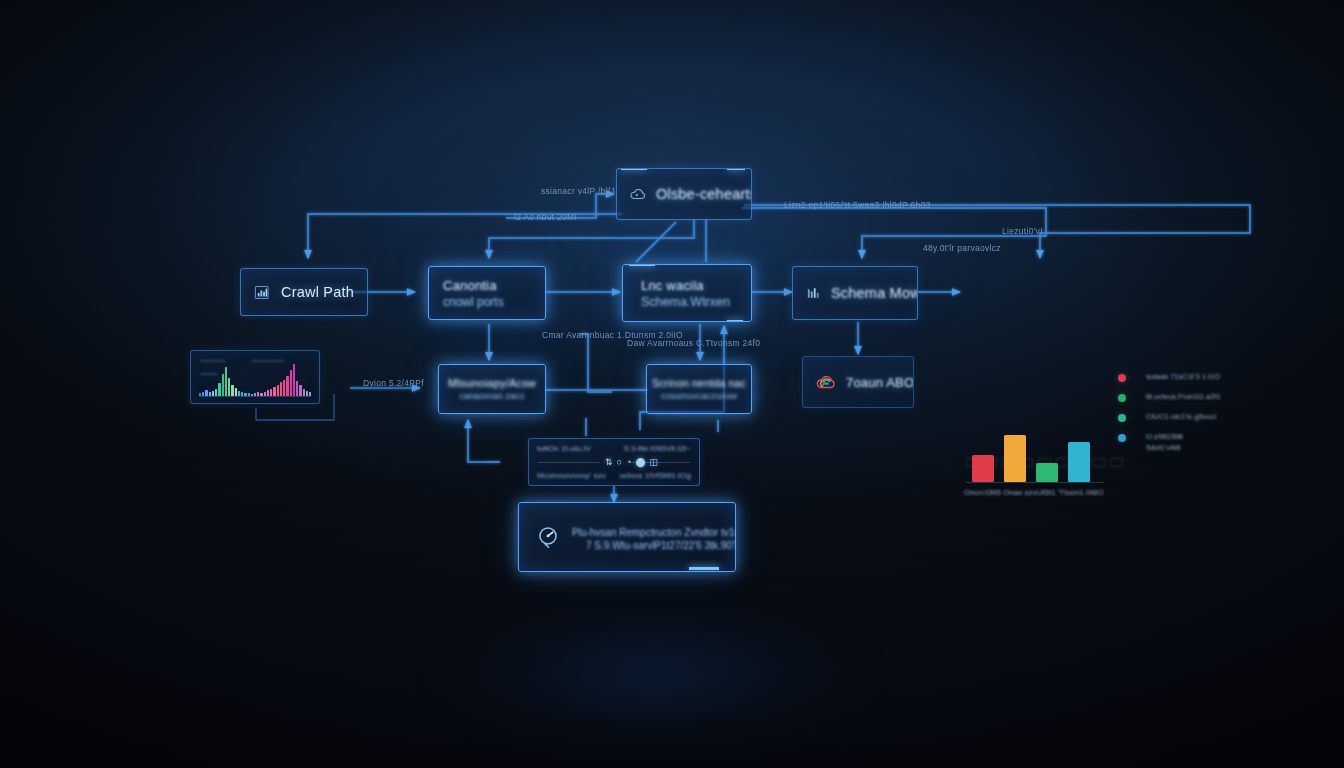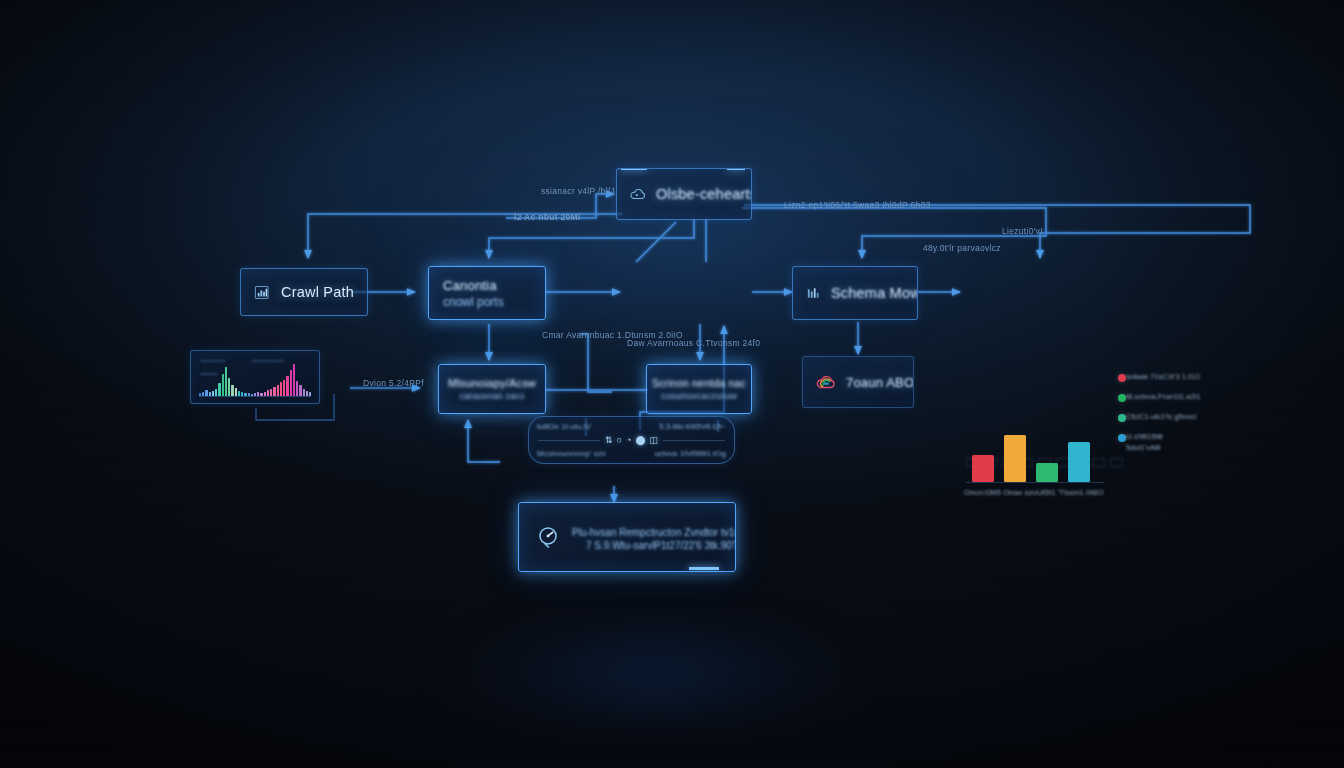--- a/index.html
+++ b/index.html
@@ -117,21 +117,21 @@
   .donut-wrap { position:absolute; }
   .donut-center {
     position:absolute; inset:0; display:flex; flex-direction:column;
     align-items:center; justify-content:center;
   }
   .donut-pct { color:#ffffff; font-size:21px; font-weight:700; letter-spacing:.3px;
                text-shadow:0 0 10px rgba(190,225,255,.5); }
   .donut-cap { color:#9ab9d8; font-size:9px; margin-top:2px; filter:blur(0.9px); }
 
   .legend { position:absolute; display:flex; flex-direction:column; gap:9px; }
-  .legend-row { display:flex; align-items:flex-start; gap:0; }
+  .legend-row { display:flex; align-items:flex-start; gap:20px; }
   .legend-dot { width:8px; height:8px; border-radius:50%; margin-top:2px; flex:0 0 auto;
                 box-shadow:0 0 6px rgba(255,255,255,.18); }
   .legend-txt { color:#8ea5bb; font-size:7.5px; line-height:1.45; filter:blur(0.85px); white-space:pre-line; }
 
   .bars { position:absolute; display:flex; align-items:flex-end; gap:10px; }
   .bars i { display:block; width:22px; border-radius:1.5px; }
   .bars-axis { position:absolute; height:1px; background:rgba(95,150,205,0.30); }
   .bars-cap { position:absolute; color:#8ea5bb; font-size:8px; white-space:nowrap; filter:blur(0.85px); }
 
   .ghostblocks { position:absolute; display:flex; gap:5px; opacity:.5; }
@@ -210,21 +210,21 @@
 
       <path d="M486,462 L500,462" stroke="#3a7cc4"></path>
     </g>
 
     <g fill="none" stroke="#2f6aad" stroke-width="1.4" opacity="0.75">
       <path d="M256,408 L256,420 L334,420 L334,394"></path>
     </g>
   </svg>
 
   <div class="edge-label" style="left:530px; top:186px;">ssianacr v4lP /bl/J</div>
-  <div class="edge-label" style="left:503px; top:212px;font-weight:bold;">l2 Ac nbut 20Mi</div>
+  <div class="edge-label" style="left:503px; top:212px;">l2 Ac nbut 20Mi</div>
   <div class="edge-label" style="left:773px; top:200px;">Lizn2 ep1'ti06/'tt   5waa3 Ihl0dP 6h03</div>
   <div class="edge-label" style="left:991px; top:226px;">Liezuti0'vI</div>
   <div class="edge-label" style="left:912px; top:243px;">48y.0t'lr parvaovlcz</div>
   <div class="edge-label" style="left:531px; top:330px;">Cmar Avarnnbuac   1.Dtunsm 2.0iIO</div>
   <div class="edge-label" style="left:616px; top:338px;">Daw Avarrnoaus  C.Ttvonsm  24f0</div>
   <div class="edge-label" style="left:352px; top:378px;">Dvion  5.2/4PPf</div>
 
   <div class="node" style="left:616px; top:168px; width:136px; height:52px;">
     <svg class="node-icon" width="18" height="18" viewBox="0 0 24 24">
       <path d="M7.2,18 A4.2,4.2 0 1,1 7.6,9.7 A5.4,5.4 0 0,1 18,10.4 A3.9,3.9 0 0,1 17.4,18 Z" fill="none" stroke="#86c2f0" stroke-width="1.4" opacity=".9"></path>
@@ -250,20 +250,28 @@
     </div>
   </div>
 
   <div class="node bright" style="left:428px; top:266px; width:118px; height:54px;">
     <div class="node-text" style="padding-left:2px;">
       <div class="node-label fuzzy" style="font-size:13px;">Canontia</div>
       <div class="node-sub fuzzy" style="font-size:12px;">cnowl ports</div>
     </div>
   </div>
 
+  <div class="node bright" style="left:622px; top:264px; width:130px; height:58px;">
+    <div class="node-text" style="padding-left:6px;">
+      <div class="node-label fuzzy" style="font-size:13px;">Lnc wacila</div>
+      <div class="node-sub fuzzy" style="font-size:12.5px;">Schema.Wtrxen</div>
+    </div>
+    <div class="tick" style="left:6px; top:-1px; width:26px; height:2px;"></div>
+    <div class="tick" style="right:8px; bottom:-1px; width:16px; height:2px;"></div>
+  </div>
 
   <div class="node" style="left:792px; top:266px; width:126px; height:54px;">
     <svg class="node-icon" width="17" height="17" viewBox="0 0 24 24">
       <rect x="4" y="6" width="2.6" height="12" fill="#7cbaee" opacity=".85"></rect>
       <rect x="8.2" y="9" width="2.6" height="9" fill="#9acdf5" opacity=".8"></rect>
       <rect x="12.4" y="4.6" width="2.6" height="13.4" fill="#b3dcfa" opacity=".9"></rect>
       <rect x="16.6" y="11" width="2.6" height="7" fill="#7cbaee" opacity=".7"></rect>
     </svg>
     <div class="node-text">
       <div class="node-label fuzzy">Schema Mowp</div>
@@ -334,21 +342,21 @@
         <i style="height: 32px; background: rgb(210, 56, 178);"></i>
         <i style="height: 14.5455px; background: rgb(196, 85, 189);"></i>
         <i style="height: 10.6667px; background: rgb(183, 110, 198);"></i>
         <i style="height: 7.27273px; background: rgb(170, 132, 205);"></i>
         <i style="height: 5.33333px; background: rgb(158, 150, 211);"></i>
         <i style="height: 3.87879px; background: rgb(148, 164, 216);"></i>
       </div>
     <div class="histo-axis"></div>
   </div>
 
-  <div class="slim-panel" style="left:528px; top:416px; width:207px; height:48px;border-radius:16px;">
+  <div class="slim-panel" style="left:528px; top:438px; width:172px; height:48px;">
     <div class="slim-txt" style="left:8px;  top:5px;">tuttOn  1t-utu.lV</div>
     <div class="slim-txt" style="right:8px; top:5px;">5:3-ttkr.t0tl5Vlt.t2t~</div>
     <div class="slim-txt" style="left:8px;  bottom:5px;">Mconvucvvvop' szv</div>
     <div class="slim-txt" style="right:8px; bottom:5px;">uctvus  1tVt5tllt1.tOg</div>
     <div class="slim-rule" style="left:9px; top:23px; width:62px;"></div>
     <div class="slim-rule" style="right:9px; top:23px; width:62px;"></div>
     <div class="glyphrow" style="left:76px; top:18px;">
       <span>⇅</span>
       <span>○</span>
       <span>◔</span>

